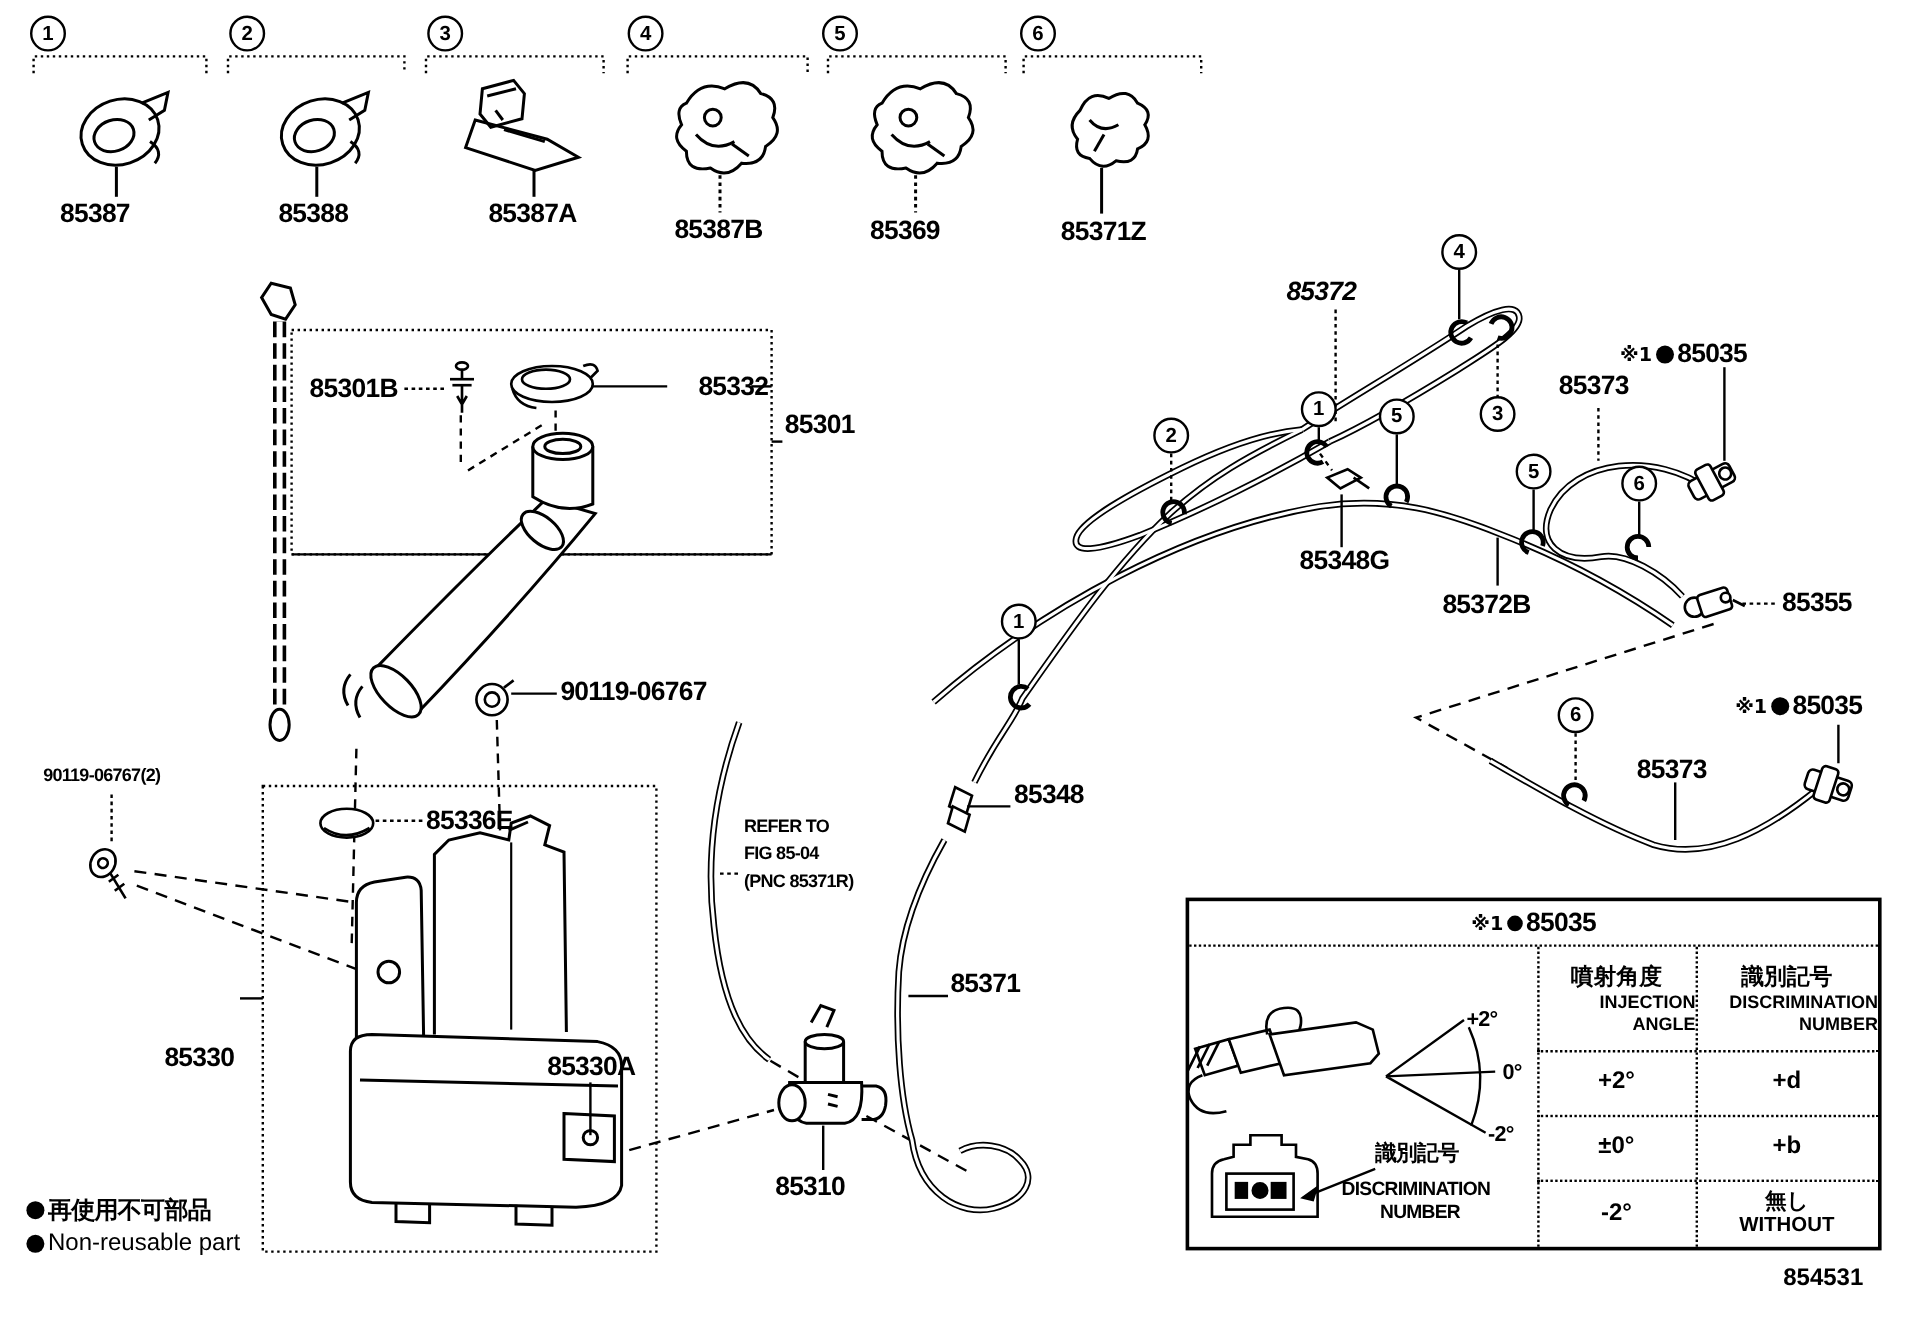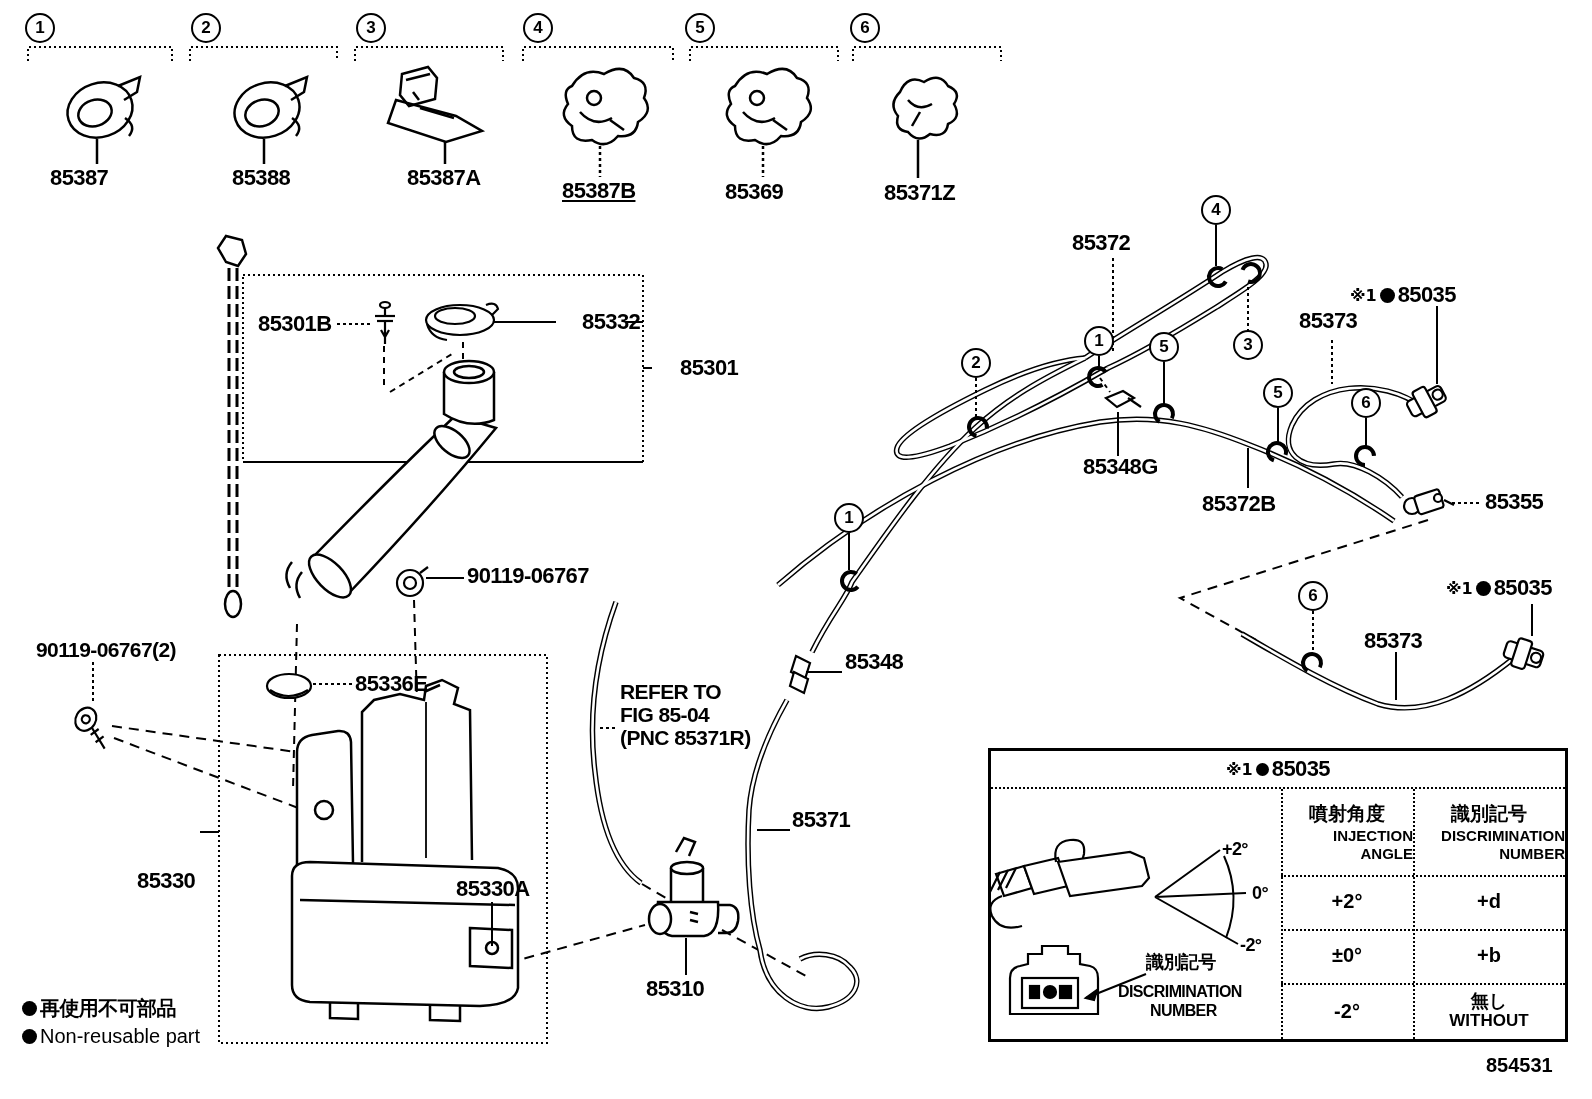--- a/index.html
+++ b/index.html
@@ -1,21 +1,21 @@
 <!DOCTYPE html>
 <html><head>
 <meta charset="utf-8">
 <style>
   html,body{margin:0;padding:0;background:#fff;}
   #stage{position:relative;width:1592px;height:1099px;background:#fff;overflow:hidden;
          font-family:"Liberation Sans",sans-serif;color:#000;}
   svg{position:absolute;left:0;top:0;}
   .lbl{position:absolute;font:700 22px/1.05 "Liberation Sans",sans-serif;letter-spacing:-0.6px;
        white-space:nowrap;color:#000;}
-  .md{font-size:21px;}
+  .md{font-size:15px;}
   .sm{font-size:18px;}
   .xs{font-size:16px;}
   .jp{font-family:"DejaVu Sans","Liberation Sans",sans-serif;font-weight:700;}
   .co{position:absolute;width:30px;height:30px;border:2.5px solid #000;border-radius:50%;
       background:#fff;box-sizing:border-box;display:flex;align-items:center;justify-content:center;
       font:700 17px "Liberation Sans",sans-serif;}
   .dot{display:inline-block;width:15px;height:15px;border-radius:50%;background:#000;flex:0 0 auto;}
   .dot13{width:13px;height:13px;}
   .refwrap{position:absolute;display:flex;align-items:center;gap:3px;}
   .refpre{font:700 16px "DejaVu Sans",sans-serif;}
@@ -292,51 +292,51 @@
   <div class="co" style="left:25px;top:13px;">1</div>
   <div class="co" style="left:191px;top:13px;">2</div>
   <div class="co" style="left:356px;top:13px;">3</div>
   <div class="co" style="left:523px;top:13px;">4</div>
   <div class="co" style="left:685px;top:13px;">5</div>
   <div class="co" style="left:850px;top:13px;">6</div>
 
   <div class="lbl" style="left:50px;top:166px;">85387</div>
   <div class="lbl" style="left:232px;top:166px;">85388</div>
   <div class="lbl" style="left:407px;top:166px;">85387A</div>
-  <div class="lbl" style="left:562px;top:179px;text-decoration:underline;">85387B</div>
+  <div class="lbl" style="left:562px;top:179px;">85387B</div>
   <div class="lbl" style="left:725px;top:180px;">85369</div>
   <div class="lbl" style="left:884px;top:181px;">85371Z</div>
 
   <div class="co" style="left:834px;top:503px;">1</div>
   <div class="co" style="left:961px;top:348px;">2</div>
   <div class="co" style="left:1084px;top:326px;">1</div>
   <div class="co" style="left:1149px;top:332px;">5</div>
   <div class="co" style="left:1201px;top:195px;">4</div>
   <div class="co" style="left:1233px;top:330px;">3</div>
   <div class="co" style="left:1263px;top:378px;">5</div>
   <div class="co" style="left:1351px;top:388px;">6</div>
   <div class="co" style="left:1298px;top:581px;">6</div>
 
   <div class="lbl" style="left:258px;top:312px;">85301B</div>
   <div class="lbl" style="left:558px;top:310px;margin-left:24px;">85332</div>
-  <div class="lbl" style="left:654px;top:356px;margin-left:26px;">85301</div>
+  <div class="lbl" style="left:654px;top:342px;">85301</div>
   <div class="lbl" style="left:467px;top:564px;">90119-06767</div>
   <div class="lbl md" style="left:36px;top:639px;">90119-06767(2)</div>
   <div class="lbl" style="left:355px;top:672px;">85336E</div>
   <div class="lbl" style="left:137px;top:821px;margin-top:48px;">85330</div>
   <div class="lbl" style="left:456px;top:877px;">85330A</div>
   <div class="lbl" style="left:646px;top:977px;">85310</div>
 
   <div class="lbl md" style="left:620px;top:681px;">REFER TO</div>
   <div class="lbl md" style="left:620px;top:704px;">FIG 85-04</div>
   <div class="lbl md" style="left:620px;top:727px;">(PNC 85371R)</div>
 
   <div class="lbl" style="left:845px;top:650px;">85348</div>
   <div class="lbl" style="left:792px;top:808px;">85371</div>
-  <div class="lbl" style="left:1072px;top:231px;">85372</div>
+  <div class="lbl" style="left:1072px;top:231px;font-style:italic;">85372</div>
   <div class="lbl" style="left:1083px;top:455px;">85348G</div>
   <div class="lbl" style="left:1202px;top:492px;">85372B</div>
   <div class="lbl" style="left:1299px;top:309px;">85373</div>
   <div class="lbl" style="left:1485px;top:490px;">85355</div>
   <div class="lbl" style="left:1364px;top:629px;">85373</div>
 
   <div class="refwrap" style="left:1350px;top:282px;">
     <span class="refpre">※1</span>
     <span class="dot"></span>
     <span class="refnum">85035</span>

